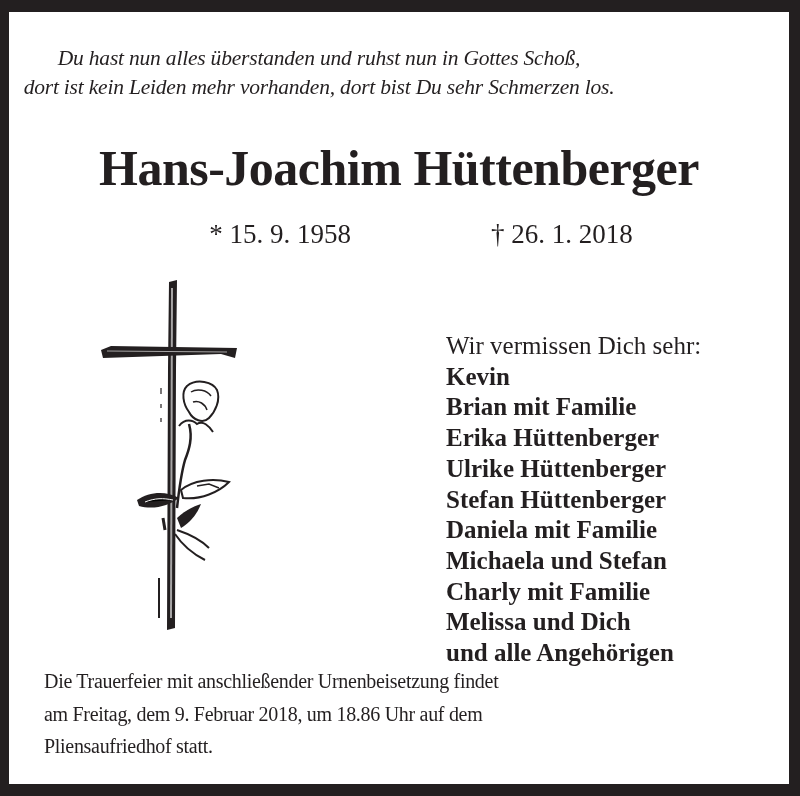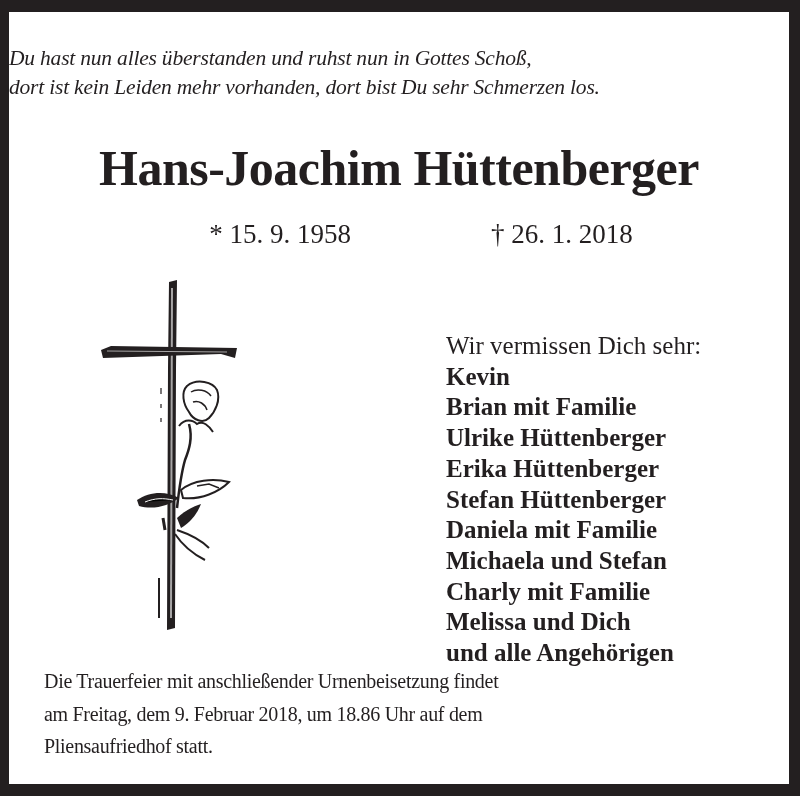--- a/index.html
+++ b/index.html
@@ -4,21 +4,21 @@
 <style>
   html, body { margin: 0; padding: 0; background: #231f20; }
   body { width: 800px; height: 796px; position: relative; overflow: hidden; }
   .frame {
     position: absolute; left: 9px; top: 12px; width: 780px; height: 772px;
     background: #ffffff; color: #231f20;
     font-family: "Liberation Serif", "DejaVu Serif", serif;
   }
   .verse {
     position: absolute; left: 0; width: 620px; top: 32px;
-    text-align: left; font-style: italic; font-size: 21.5px; line-height: 29px;
+    text-align: center; font-style: italic; font-size: 21.5px; line-height: 29px;
     letter-spacing: -0.2px;
   }
   .name {
     position: absolute; left: 0; width: 780px; top: 128px;
     text-align: center; font-weight: bold; font-size: 50px; line-height: 56px;
     letter-spacing: -0.5px;
   }
   .dates {
     position: absolute; left: 0; width: 780px; top: 206px;
     text-align: center; font-size: 27px; line-height: 32px;
@@ -85,22 +85,22 @@
 
       <path d="M62 300 L62 340" stroke="#231f20" stroke-width="2"></path>
       <path d="M64 110 L64 116 M64 126 L64 130 M64 140 L64 144" stroke="#231f20" stroke-width="1.2"></path>
     </svg>
   </div>
 
   <div class="mourners">
     <div class="intro">Wir vermissen Dich sehr:</div>
     <div class="m">Kevin</div>
     <div class="m">Brian mit Familie</div>
+    <div class="m">Erika Hüttenberger</div>
     <div class="m">Ulrike Hüttenberger</div>
-    <div class="m">Erika Hüttenberger</div>
     <div class="m">Stefan Hüttenberger</div>
     <div class="m">Daniela mit Familie</div>
     <div class="m">Michaela und Stefan</div>
     <div class="m">Charly mit Familie</div>
     <div class="m">Melissa und Dich</div>
     <div class="m">und alle Angehörigen</div>
   </div>
 
   <div class="notice">
     <div>Die Trauerfeier mit anschließender Urnenbeisetzung findet</div>

